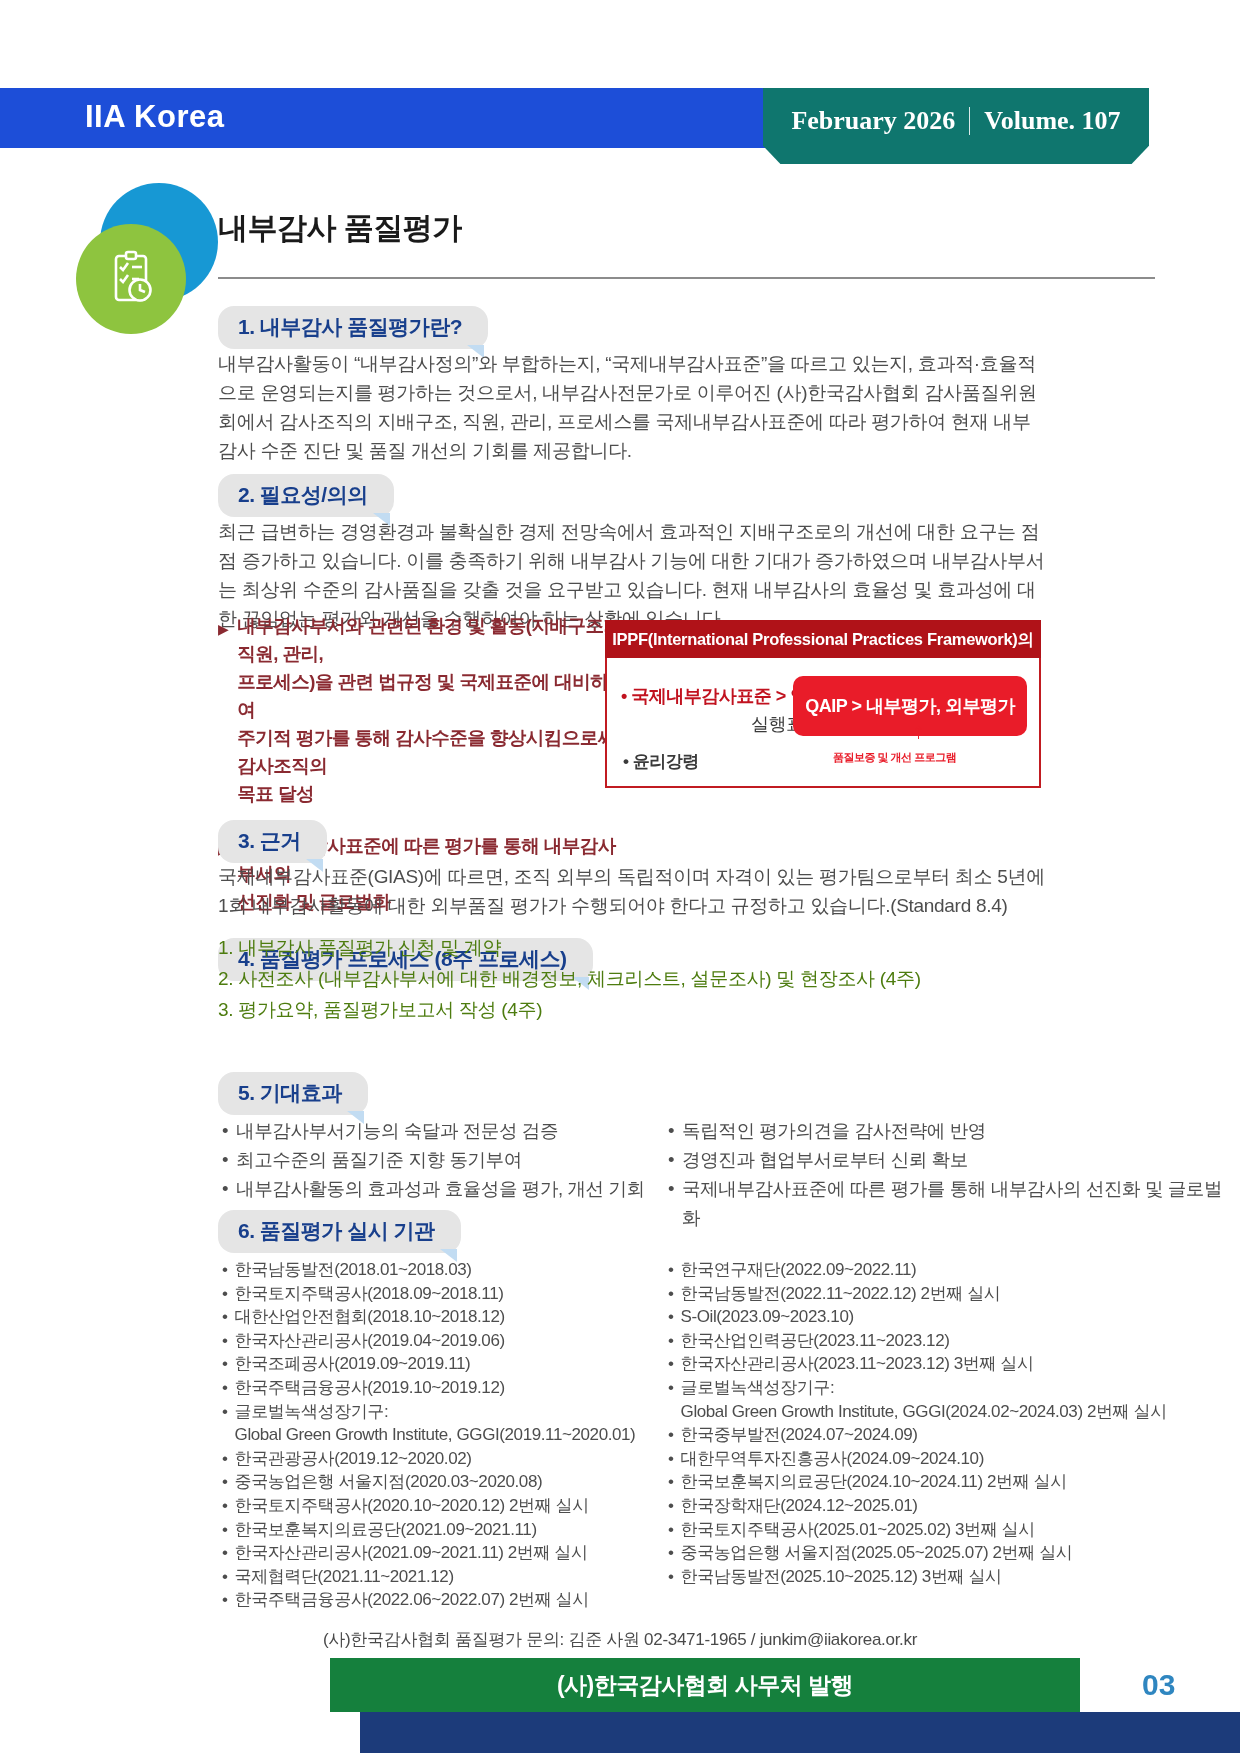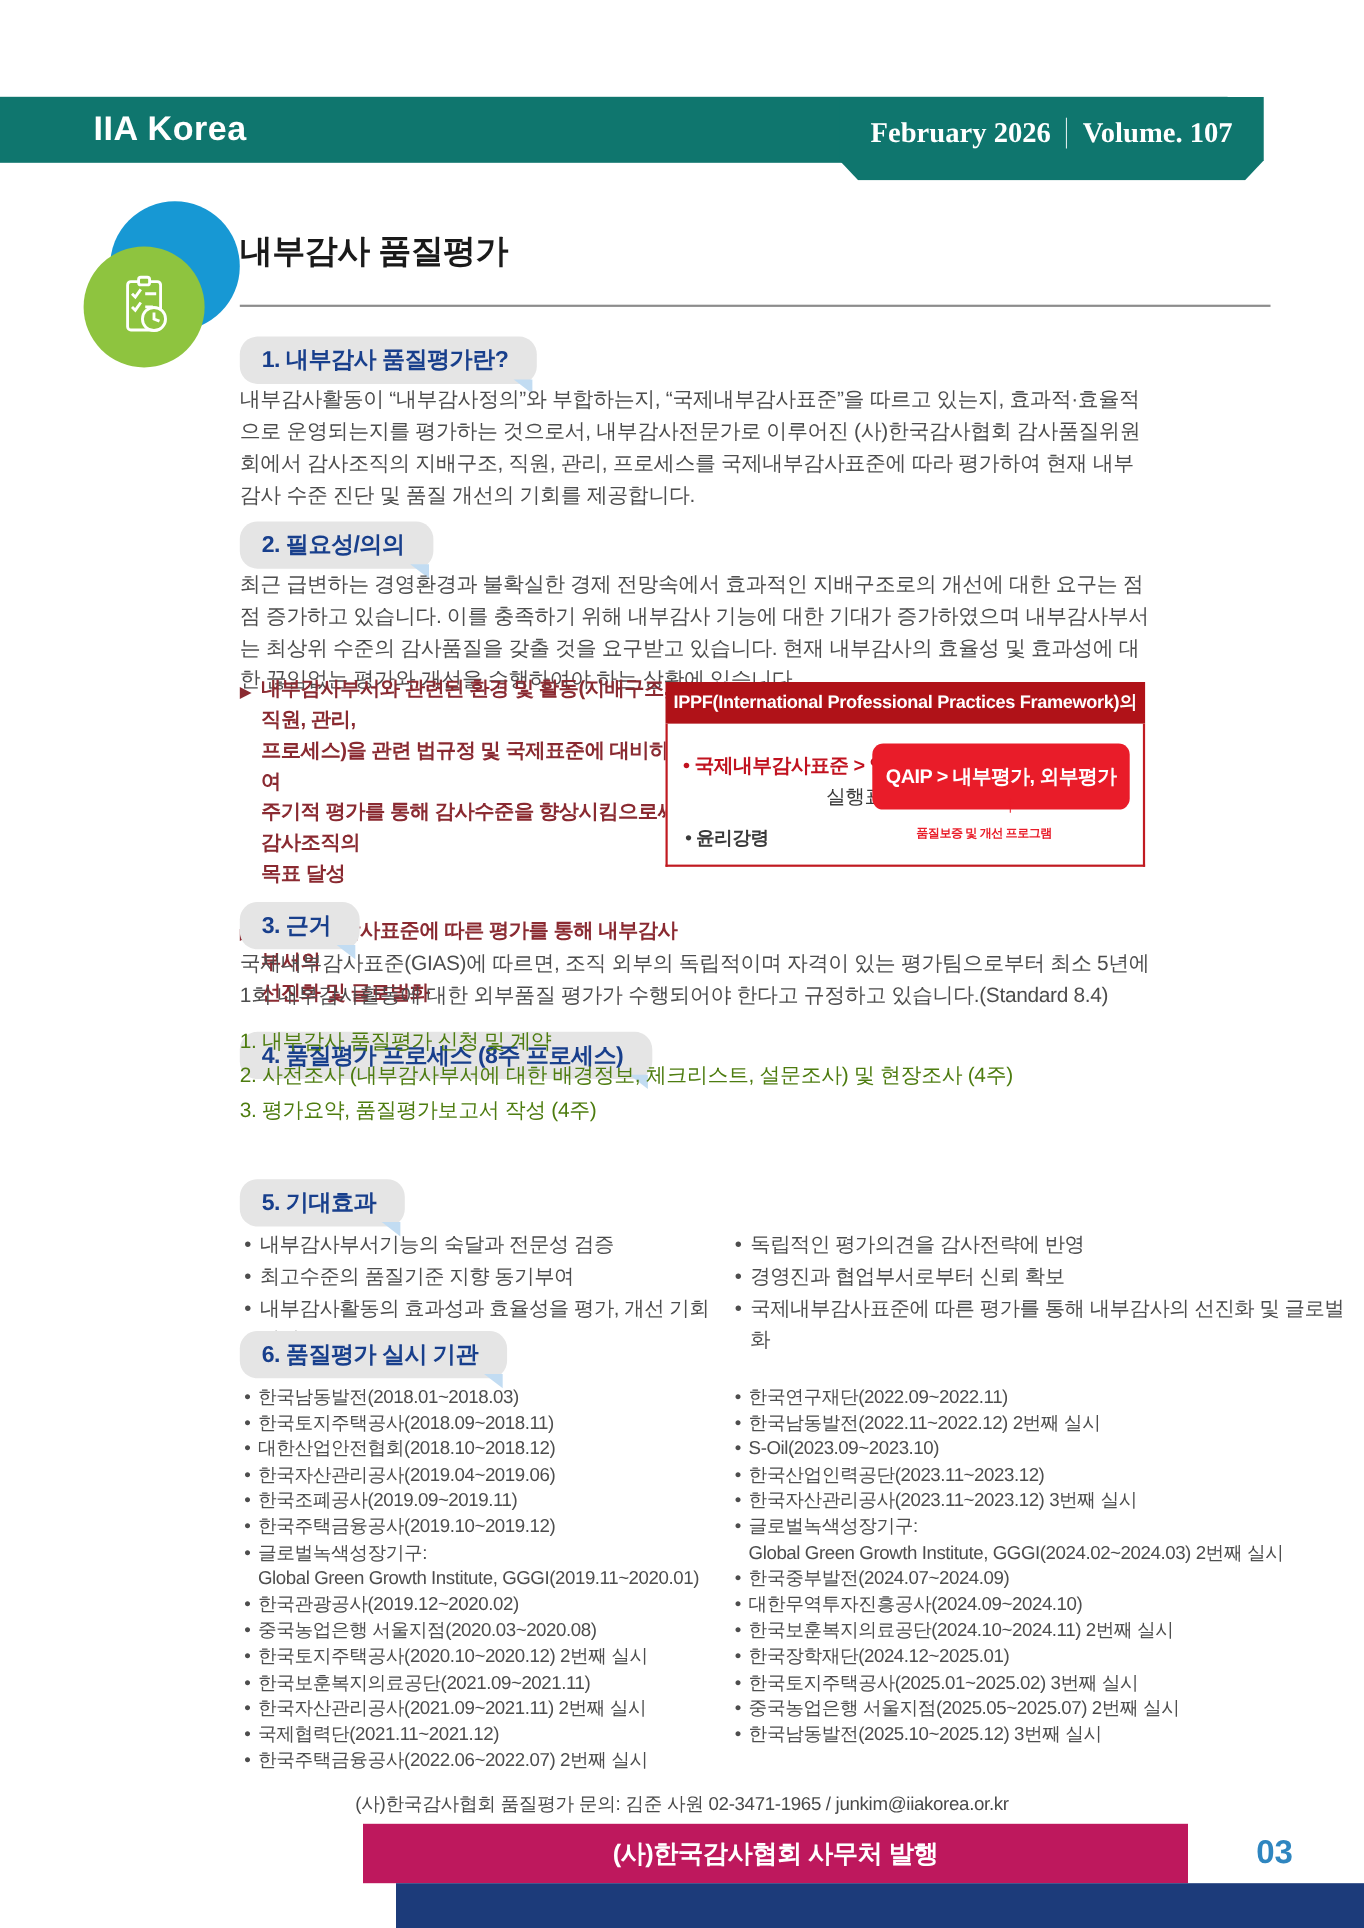--- a/index.html
+++ b/index.html
@@ -1,20 +1,20 @@
 <!DOCTYPE html>
 <html><head>
 <meta charset="utf-8">
 <style>
   html,body{margin:0;padding:0;background:#ffffff;}
   .page{position:relative;width:1240px;height:1753px;background:#ffffff;overflow:hidden;
         font-family:"Liberation Sans","DejaVu Sans",sans-serif;color:#4d4d4d;}
 
   
-  .topbar{position:absolute;left:0;top:88px;width:1116px;height:60px;background:#0f766e;}
+  .topbar{position:absolute;left:0;top:88px;width:1116px;height:60px;background:#1d4ed8;}
   .brand{position:absolute;left:85px;top:11px;color:#fff;font-size:31px;font-weight:600;letter-spacing:.5px;}
   .ribbon{position:absolute;left:763px;top:88px;width:386px;height:76px;background:#0f766e;
           clip-path:polygon(0 0,100% 0,100% 76%,95.5% 100%,4.5% 100%,0 76%);
           display:flex;align-items:center;justify-content:center;gap:14px;
           color:#fff;font-family:"Liberation Serif","DejaVu Serif",serif;font-weight:bold;font-size:26px;padding-bottom:10px;box-sizing:border-box;}
   .ribbon .vline{display:inline-block;width:1px;height:28px;background:rgba(255,255,255,.85);}
 
   
   .blue-circle{position:absolute;left:100px;top:183px;width:118px;height:118px;border-radius:50%;background:#1798d4;}
   .green-circle{position:absolute;left:76px;top:224px;width:110px;height:110px;border-radius:50%;background:#8ec43f;
@@ -55,21 +55,21 @@
 
   
   .list{position:absolute;font-size:18.5px;line-height:29px;color:#4d4d4d;letter-spacing:-.4px;}
   .li{display:flex;gap:8px;}
   .li .dot{flex:0 0 auto;}
   .orgs{position:absolute;top:1258px;font-size:17px;line-height:23.6px;color:#4d4d4d;letter-spacing:-.4px;}
   .orgs .li{gap:7px;}
 
   
   .contact{position:absolute;left:190px;top:1628px;width:860px;text-align:center;font-size:17px;color:#4a4a4a;letter-spacing:-.3px;}
-  .pubbar{position:absolute;left:330px;top:1658px;width:750px;height:54px;background:#be185d;
+  .pubbar{position:absolute;left:330px;top:1658px;width:750px;height:54px;background:#15803d;
           display:flex;align-items:center;justify-content:center;color:#fff;font-weight:800;font-size:23px;letter-spacing:-.5px;}
   .pagenum{position:absolute;left:1142px;top:1668px;font-size:30px;font-weight:800;color:#2f86c0;}
   .navy-strip{position:absolute;left:360px;top:1712px;width:880px;height:41px;background:#1c3b7a;}
 </style>
 </head>
 <body>
 
 <div class="page">
 
   <div class="topbar">

